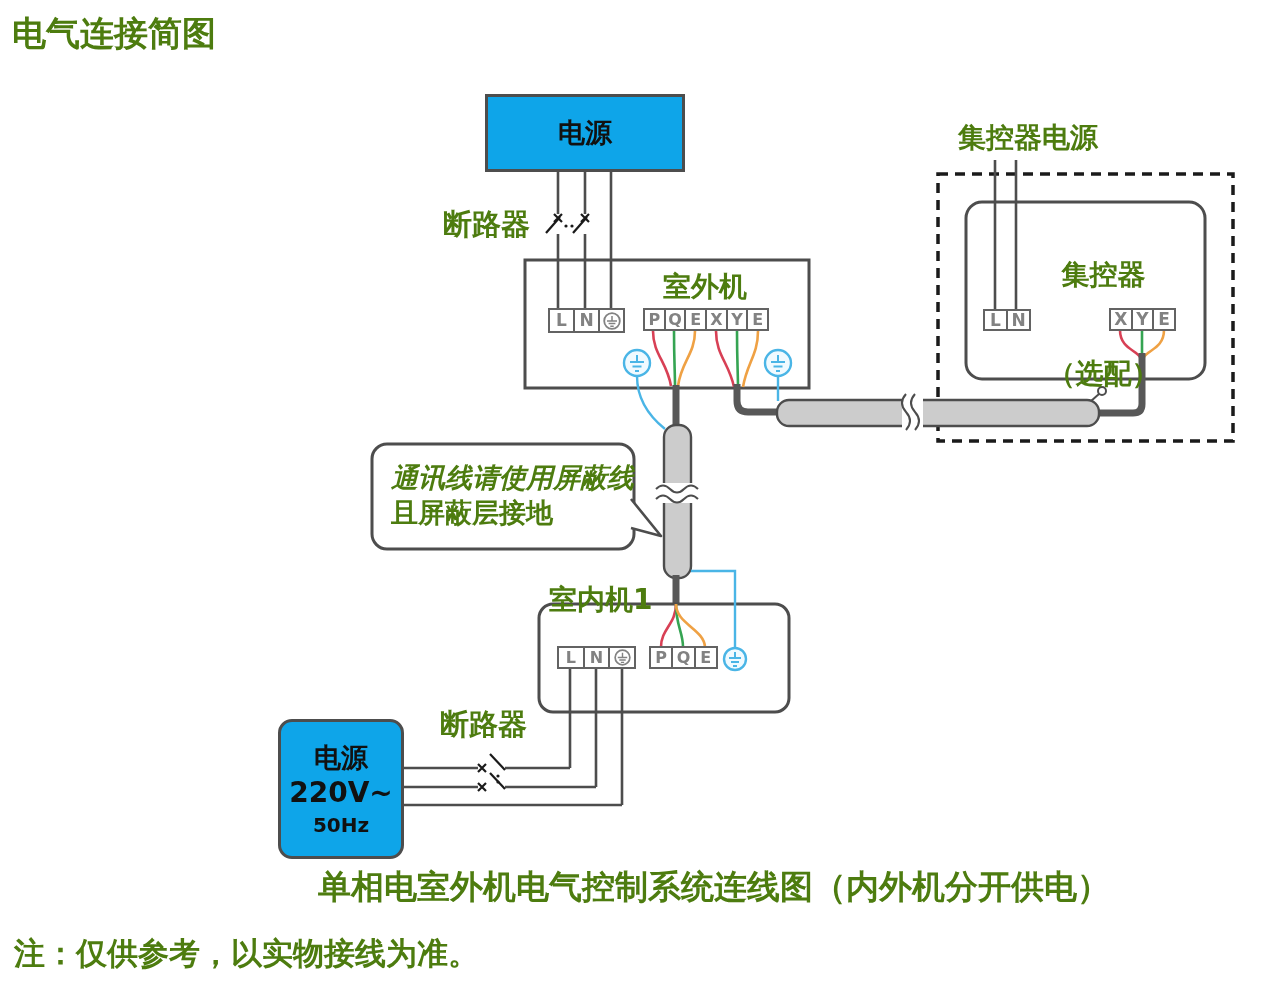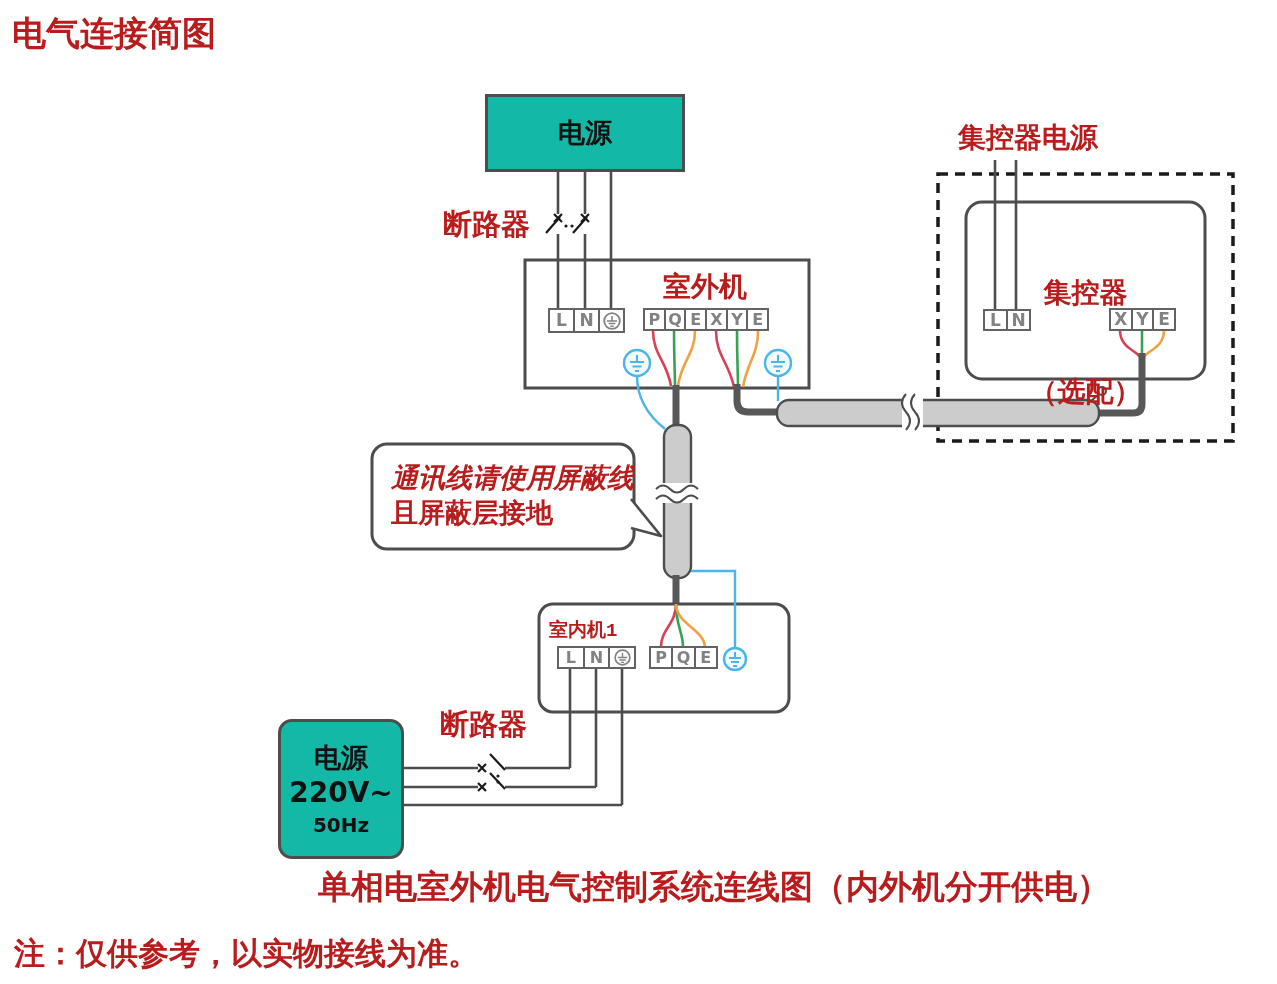--- a/index.html
+++ b/index.html
@@ -1,20 +1,20 @@
 <!DOCTYPE html>
 <html><head>
 <meta charset="utf-8">
 <style>
   html,body{margin:0;padding:0;background:#fff;}
   .canvas{position:relative;width:1277px;height:984px;background:#fff;overflow:hidden;
           font-family:"DejaVu Sans","Liberation Sans",sans-serif;}
   .layer{position:absolute;left:0;top:0;}
-  .txt{position:absolute;font-weight:bold;color:#b91c1c;white-space:pre;line-height:1.15;}
-  .box{position:absolute;box-sizing:border-box;background:#14b8a6;border:3px solid #4d4d4d;
+  .txt{position:absolute;font-weight:bold;color:#4d7c0f;white-space:pre;line-height:1.15;}
+  .box{position:absolute;box-sizing:border-box;background:#0ea5e9;border:3px solid #4d4d4d;
        display:flex;flex-direction:column;align-items:center;justify-content:center;
        font-weight:bold;color:#111;}
   .tblock{position:absolute;display:flex;background:#fff;border:2px solid #636363;
           box-sizing:border-box;}
   .tcell{flex:1;display:flex;align-items:center;justify-content:center;font-weight:bold;
          color:#828282;font-size:17px;line-height:1;border-left:2px solid #636363;}
   .tcell:first-child{border-left:none;}
   .ctr{text-align:center;}
 </style>
 </head>
@@ -143,40 +143,40 @@
 <div class="tblock" style="left:643px;top:308px;width:126px;height:23px;">
   <div class="tcell" style="font-size:16px;">P</div>
   <div class="tcell" style="font-size:16px;">Q</div>
   <div class="tcell" style="font-size:16px;">E</div>
   <div class="tcell" style="font-size:16px;">X</div>
   <div class="tcell" style="font-size:16px;">Y</div>
   <div class="tcell" style="font-size:16px;">E</div>
 </div>
 
 <div class="txt" style="left:958px;top:122px;font-size:28px;">集控器电源</div>
-<div class="txt ctr" style="left:966px;top:210px;width:239px;font-size:28px;line-height:1.18;">
+<div class="txt ctr" style="left:966px;top:192px;width:239px;font-size:28px;line-height:1.18;padding-left:18px;">
   <div>集控器</div>
   <div>（选配）</div>
 </div>
 
 <div class="tblock" style="left:983px;top:309px;width:48px;height:22px;">
   <div class="tcell">L</div>
   <div class="tcell">N</div>
 </div>
 
 <div class="tblock" style="left:1109px;top:308px;width:67px;height:23px;">
   <div class="tcell">X</div>
   <div class="tcell">Y</div>
   <div class="tcell">E</div>
 </div>
 
 <div class="txt" style="left:391px;top:462px;font-size:27px;font-style:italic;">通讯线请使用屏蔽线</div>
 <div class="txt" style="left:391px;top:497px;font-size:27px;">且屏蔽层接地</div>
 
-<div class="txt" style="left:549px;top:621px;font-size:19px;font-family:Liberation Mono, monospace;">室内机1</div>
+<div class="txt" style="left:549px;top:584px;font-size:28px;">室内机1</div>
 
 <div class="tblock" style="left:557px;top:646px;width:79px;height:23px;">
   <div class="tcell" style="font-size:16px;">L</div>
   <div class="tcell" style="font-size:16px;">N</div>
   <div class="tcell">
     <svg width="17" height="17" viewBox="-9 -9 18 18">
       <circle cx="0" cy="0" r="7.8" fill="none" stroke="#828282" stroke-width="1.8"></circle>
       <path d="M0,-5 V0 M-5,0 H5 M-3.4,2.6 H3.4 M-1.7,5.2 H1.7" fill="none" stroke="#828282" stroke-width="1.5"></path>
     </svg>
   </div>

